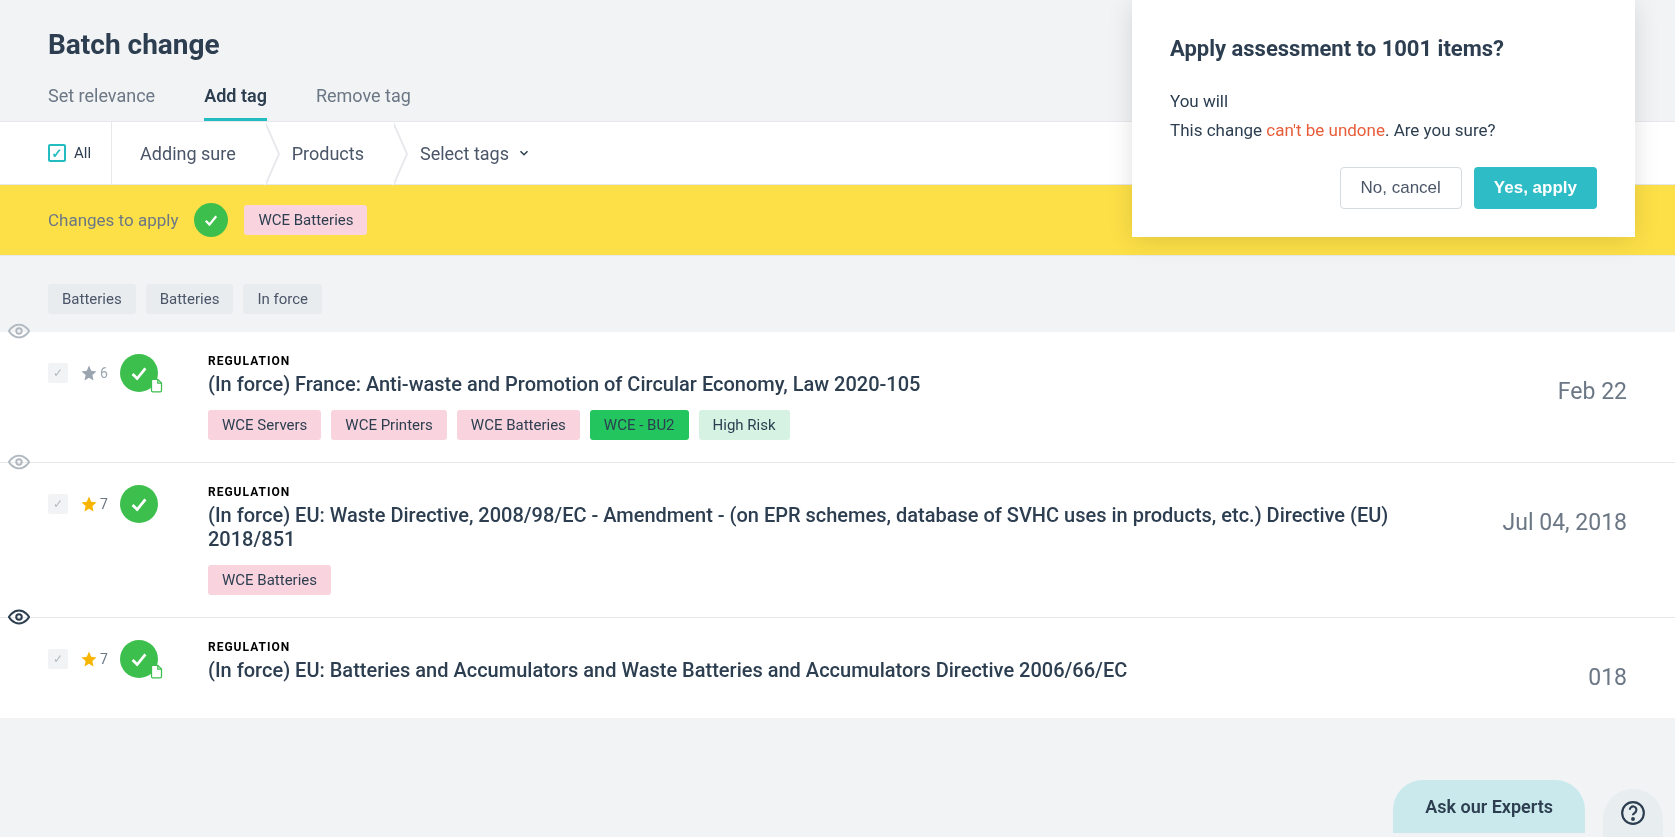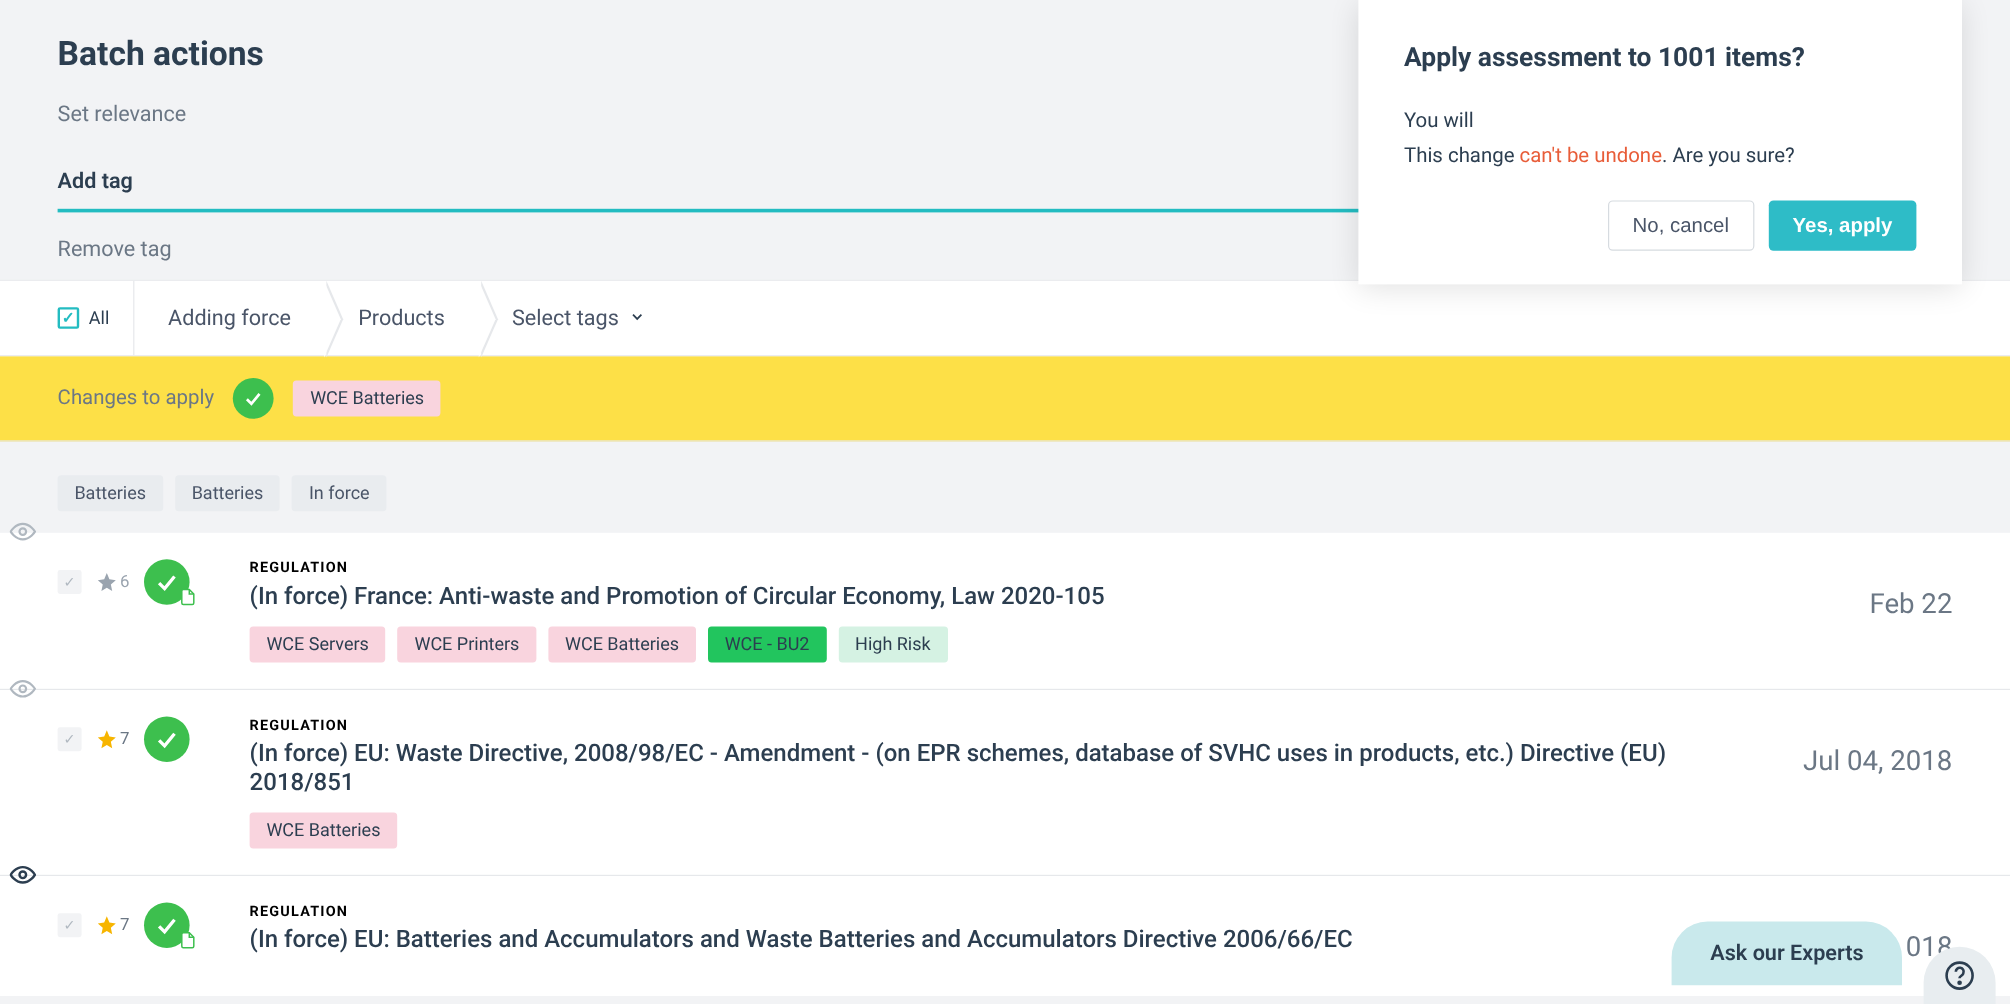--- a/index.html
+++ b/index.html
@@ -19,22 +19,21 @@
       background: #f2f3f5;
     }
     .page-title {
       font-size: 28px;
       font-weight: 700;
       color: #2c3e50;
       margin-bottom: 24px;
     }
     .tabs {
       display: flex;
-      gap: 20px;
-      flex-direction: column;
+      gap: 49px;
     }
     .tab {
       font-size: 18px;
       color: #6b7785;
       padding-bottom: 12px;
       cursor: pointer;
       border-bottom: 3px solid transparent;
     }
     .tab.active {
       color: #2c3e50;
@@ -258,21 +257,21 @@
       font-size: 17px;
       border-radius: 4px;
       cursor: pointer;
       border: none;
     }
     .btn-sec { background: #fff; border: 1px solid #d6dbe0; color: #4a5568; }
     .btn-pri { background: #2ebcc7; color: #fff; font-weight: 700; }
 
     .ask-experts {
       position: absolute;
-      bottom: 16px; right: 90px;
+      bottom: 4px; right: 90px;
       background: #c9e9ec;
       color: #2c3e50;
       font-size: 18px;
       font-weight: 600;
       padding: 16px 32px;
       border-radius: 30px 30px 0 0;
     }
     .help-fab {
       position: absolute;
       bottom: 0; right: 12px;
@@ -281,35 +280,35 @@
       border-radius: 30px 30px 0 0;
       display: flex;
       align-items: center; justify-content: center;
     }
     .help-fab svg { width: 26px; height: 26px; }
   </style>
 </head>
 <body>
 
 <div class="header-section">
-  <div class="page-title">Batch actions</div>
+  <div class="page-title">Batch change</div>
   <div class="tabs">
     <div class="tab">Set relevance</div>
     <div class="tab active">Add tag</div>
     <div class="tab">Remove tag</div>
   </div>
 </div>
 
 <div class="breadcrumb-bar">
   <div class="all-cell">
     <span class="checkbox">✓</span>
     <span>All</span>
   </div>
   <div class="crumb-wrap">
-    <div class="crumb">Adding force</div>
+    <div class="crumb">Adding sure</div>
     <div class="crumb">Products</div>
     <div class="crumb">
       <span>Select tags</span>
       <span class="chevron-down">
         <svg width="14" height="14" viewBox="0 0 24 24" fill="none" stroke="#2c3e50" stroke-width="2.5">
             <polyline points="6 9 12 15 18 9"></polyline>
           </svg>
       </span>
     </div>
   </div>

